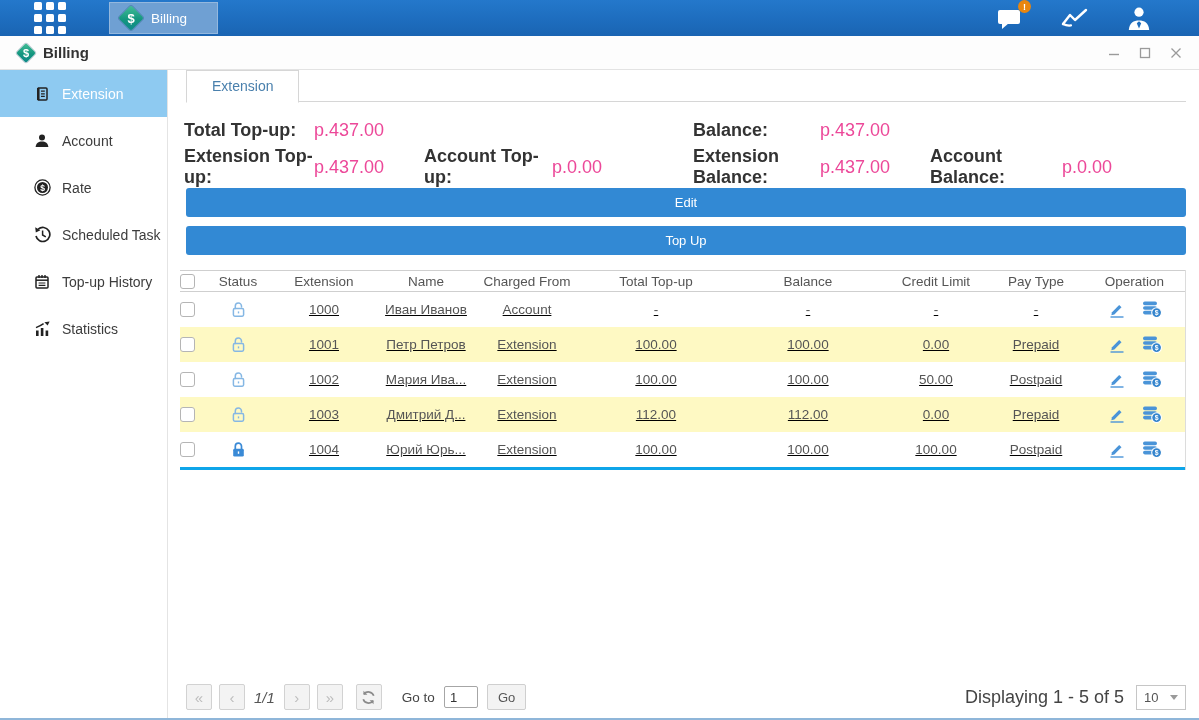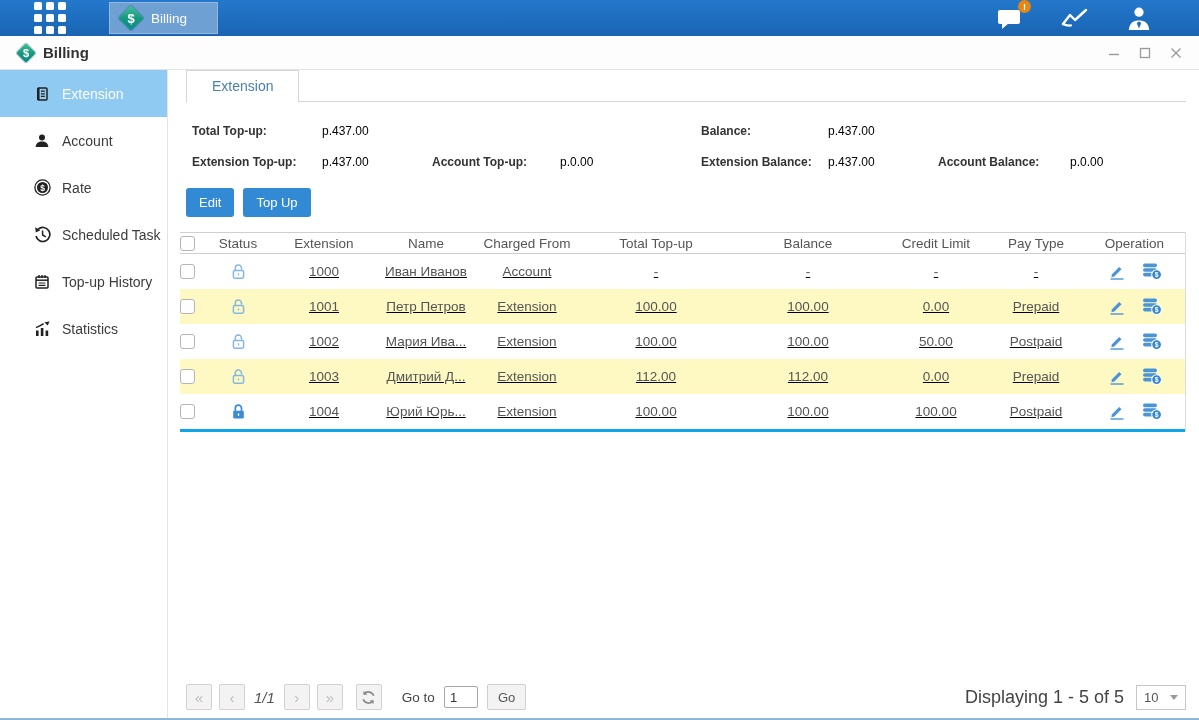--- a/index.html
+++ b/index.html
@@ -50,31 +50,31 @@
   .side-item .ic { width:18px; display:flex; justify-content:center; }
   .side-item.active { background:#8ecaf1; color:#fff; }
 
   
   .main { flex:1; position:relative; padding:0 13px 0 12px; min-width:0; }
   .tabstrip { border-bottom:1px solid #d6d6d6; margin-left:6px; height:32px; }
   .tab { display:inline-block; height:33px; line-height:31px; padding:0 25px; background:#fff;
          border:1px solid #d6d6d6; border-bottom:1px solid #fff; margin-bottom:-1px; color:#4a80ad;
          font-size:14px; cursor:pointer; position:relative; }
 
-  .summary { margin:13px 0 0 12px; font-size:12px; }
+  .summary { margin:13px 0 0 4px; font-size:18px; }
   .sum-cols { display:flex; }
   .sum-left { width:509px; flex:0 0 auto; }
   .sum-right { flex:1; }
   .sum-row { display:grid; height:31px; align-items:center; }
   .g-left { grid-template-columns:130px 110px 128px auto; }
   .g-right { grid-template-columns:127px 110px 132px auto; }
   .lbl { font-weight:bold; color:#333; }
-  .val { color:#000000; }
-
-  .btn-row { margin:11px 0 0 6px; display:flex; gap:9px; }
+  .val { color:#ec4899; }
+
+  .btn-row { margin:11px 0 0 6px; display:flex; gap:9px;flex-direction:column; }
   .btn { background:#3289d4; color:#fff; border:none; border-radius:3px; font-size:13px;
          padding:7px 13px; font-family:inherit; cursor:pointer; }
 
   
   .table { margin-top:15px; border-right:1px solid #dcdcdc; }
   .thead { display:flex; height:22px; align-items:center; border-top:1px solid #cfcfcf;
            border-bottom:1px solid #cfcfcf; color:#555; font-size:13.5px; }
   .trow { display:flex; height:35px; align-items:center; color:#555; font-size:13.5px; }
   .trow.alt { background:#fef9c3; }
   .rows-wrap { border-bottom:3px solid #0ea5e9;text-decoration:underline; }

